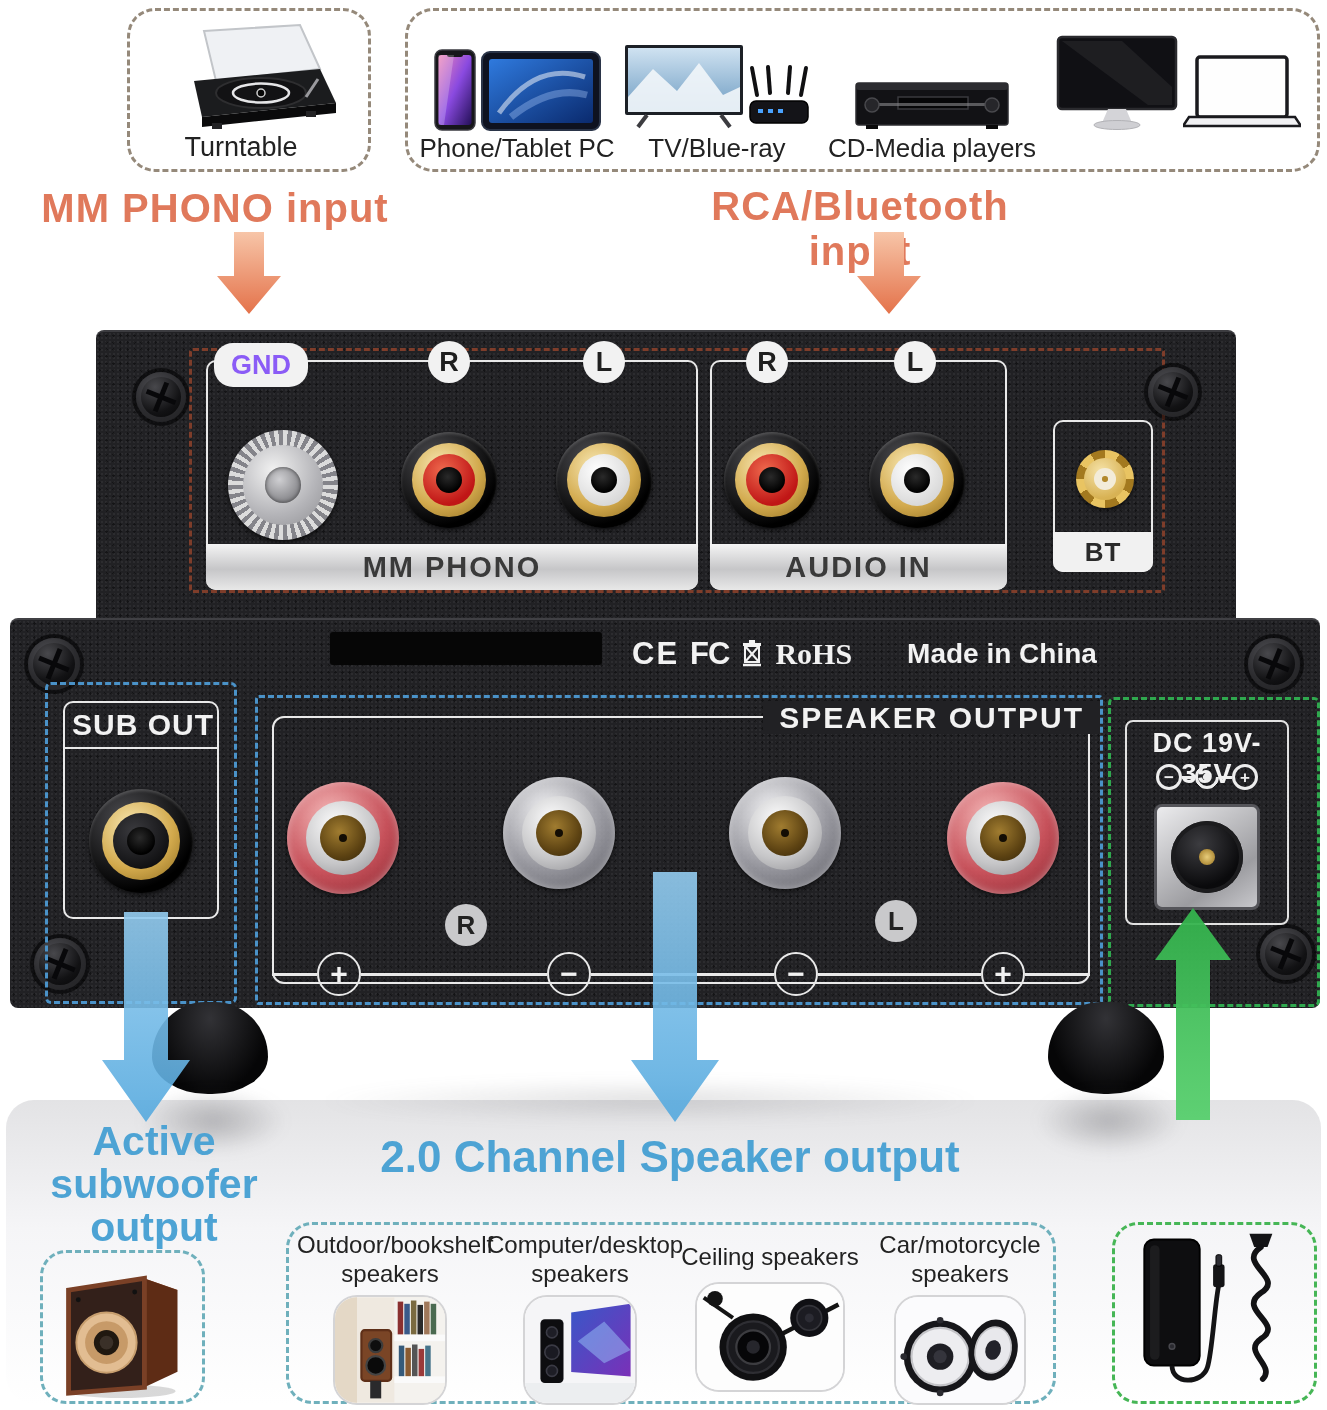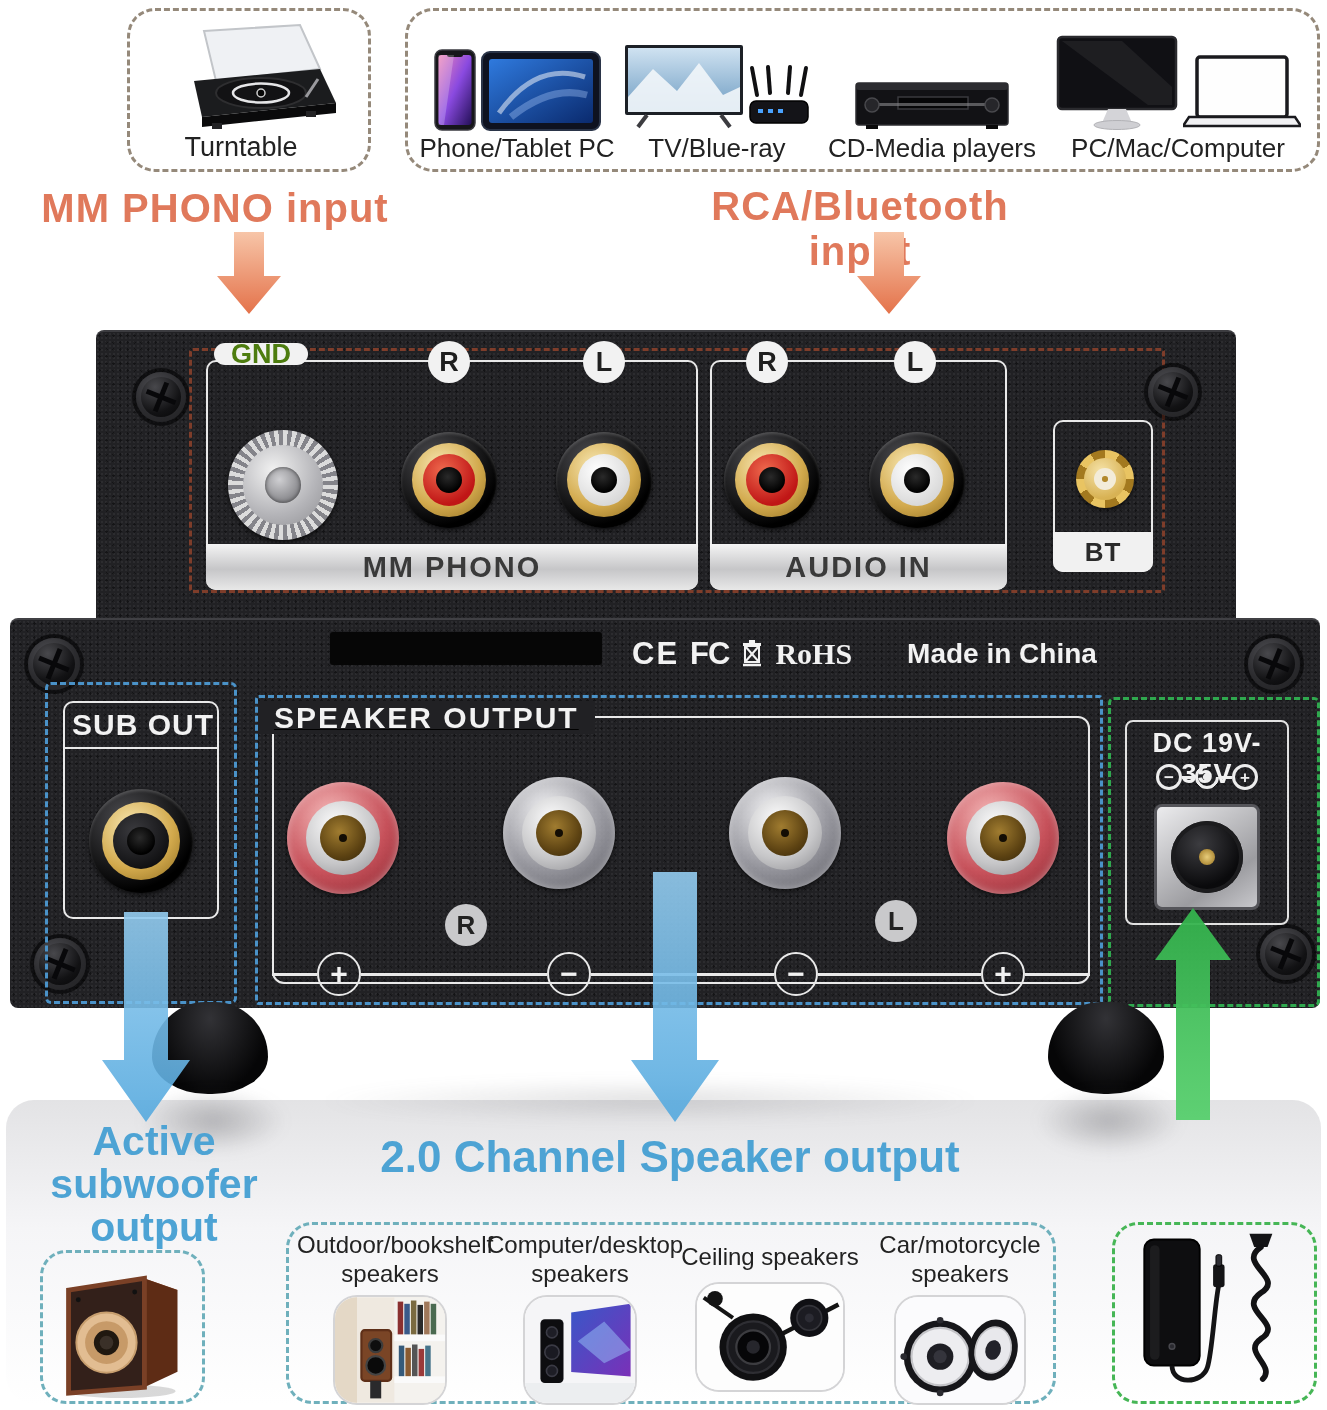--- a/index.html
+++ b/index.html
@@ -45,23 +45,23 @@
       background:linear-gradient(180deg,#f4f4f4,#c6c6c8 55%,#e8e8e8);
       display:flex;align-items:center;justify-content:center;
       font-size:29px;font-weight:bold;color:#3a3a3a;letter-spacing:2px;}
   .white-strip{position:absolute;left:-2px;right:-2px;bottom:-2px;height:40px;
       border-radius:0 0 10px 10px;background:#f1f1f1;
       display:flex;align-items:center;justify-content:center;
       font-size:26px;font-weight:bold;color:#2a2a2a;letter-spacing:1px;}
   .badge{position:absolute;width:42px;height:42px;border-radius:50%;background:#f2f2f2;
       display:flex;align-items:center;justify-content:center;
       font-size:27px;font-weight:bold;color:#1f1f1f;}
-  .pill{position:absolute;width:94px;height:22px;border-radius:19px;background:#f2f2f2;
+  .pill{position:absolute;width:94px;height:44px;border-radius:19px;background:#f2f2f2;
       display:flex;align-items:center;justify-content:center;
-      font-size:27px;font-weight:bold;color:#4d7c0f;}
+      font-size:27px;font-weight:bold;color:#8b5cf6;}
 
   
   .jack{position:absolute;border-radius:50%;display:flex;align-items:center;justify-content:center;
       background:radial-gradient(circle at 35% 28%, #4c4c50, #000 72%);
       box-shadow:0 2px 4px rgba(0,0,0,.6), inset 0 2px 3px rgba(255,255,255,.18);}
   .gold{border-radius:50%;display:flex;align-items:center;justify-content:center;
       background:radial-gradient(circle at 38% 32%, #f8e8b4, #d2a94c 58%, #8e6c20);}
   .ring{border-radius:50%;display:flex;align-items:center;justify-content:center;}
   .ring.red{background:radial-gradient(circle at 38% 32%, #ef6a4e, #c01616 70%);}
   .ring.white{background:radial-gradient(circle at 38% 32%, #ffffff, #d8d8d8 75%);}
@@ -124,21 +124,21 @@
   .cert-made{font-size:28px;font-weight:bold;margin-left:44px;white-space:nowrap;}
 
   .subout-box{position:absolute;left:15px;top:16px;width:156px;height:218px;
       border:2px solid #e9e9e9;border-radius:10px;box-sizing:border-box;}
   .subout-title{position:absolute;left:4px;right:0;top:5px;text-align:center;
       font-size:30px;font-weight:bold;color:#f2f2f2;letter-spacing:1px;}
   .subout-div{position:absolute;left:0;right:0;top:44px;height:2px;background:#e9e9e9;}
 
   .speaker-outline{position:absolute;left:14px;top:18px;width:818px;height:268px;
       border:2px solid #e9e9e9;border-radius:12px;box-sizing:border-box;}
-  .speaker-title{position:absolute;left:0;right:0;top:3px;text-align:left;z-index:3;text-decoration:underline;}
+  .speaker-title{position:absolute;left:0;right:0;top:3px;text-align:right;z-index:3;}
   .speaker-title span{background:#212124;padding:0 16px;font-size:30px;font-weight:bold;
       color:#f2f2f2;letter-spacing:2px;}
   .term{position:absolute;width:44px;height:44px;border-radius:50%;border:2.5px solid #e9e9e9;
       box-sizing:border-box;display:flex;align-items:center;justify-content:center;
       font-size:30px;font-weight:bold;color:#f2f2f2;z-index:2;}
   .tline{position:absolute;height:2.5px;background:#e9e9e9;top:275px;z-index:1;}
   .chan-badge{position:absolute;width:42px;height:42px;border-radius:50%;background:#c9c9cb;
       display:flex;align-items:center;justify-content:center;font-size:26px;font-weight:bold;color:#222;}
 
   .dc-box{position:absolute;left:14px;top:20px;width:164px;height:205px;
@@ -276,21 +276,20 @@
           <rect x="2" y="2" width="118" height="72" rx="4" fill="#101014" stroke="#2a2a2e" stroke-width="2.5"></rect>
           <polygon points="6,6 66,6 116,52 116,70 92,70" fill="rgba(255,255,255,0.06)"></polygon>
           <polygon points="52,74 70,74 76,88 46,88" fill="#d4d4d8"></polygon>
           <ellipse cx="61" cy="90" rx="23" ry="4.5" fill="#cfcfd3" stroke="#b2b2b6" stroke-width="1"></ellipse>
         </svg>
         <svg width="118" height="76" viewBox="0 0 118 76">
           <rect x="14" y="2" width="90" height="60" rx="3" fill="#fefefe" stroke="#1a1a1e" stroke-width="3.5"></rect>
           <polygon points="6,62 112,62 118,71 0,71" fill="#f1f1f3" stroke="#1a1a1e" stroke-width="2.5"></polygon>
         </svg>
       </div>
-      <div class="device-label">PC/Mac/Computer</div>
     </div>
   </div>
 
   <div class="callout-orange" style="left:30px;top:186px;width:370px;">MM PHONO input</div>
   <div class="callout-orange" style="left:660px;top:184px;width:400px;">RCA/Bluetooth input</div>
 
   <svg class="arrow" style="left:217px;top:232px;" width="64" height="82" viewBox="0 0 64 82">
     <defs>
         <linearGradient id="oG" x1="0" y1="0" x2="0" y2="1">
       <stop offset="0" stop-color="#f7c5a8"></stop>

